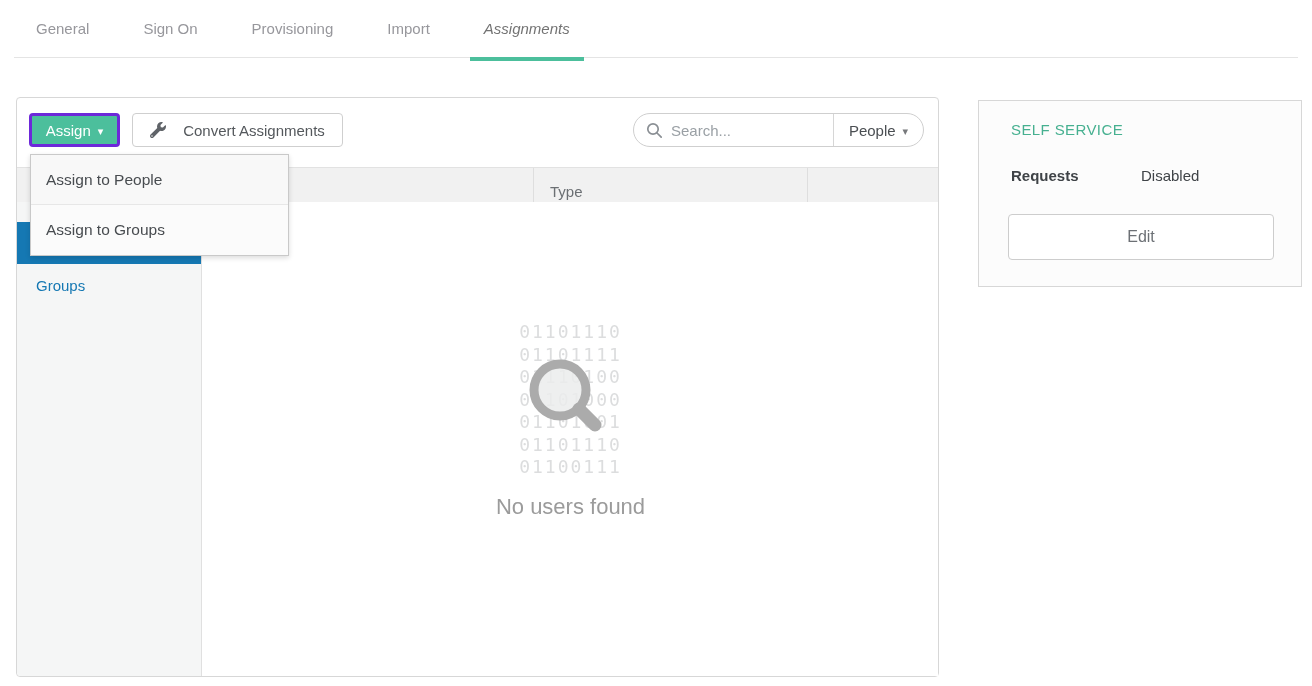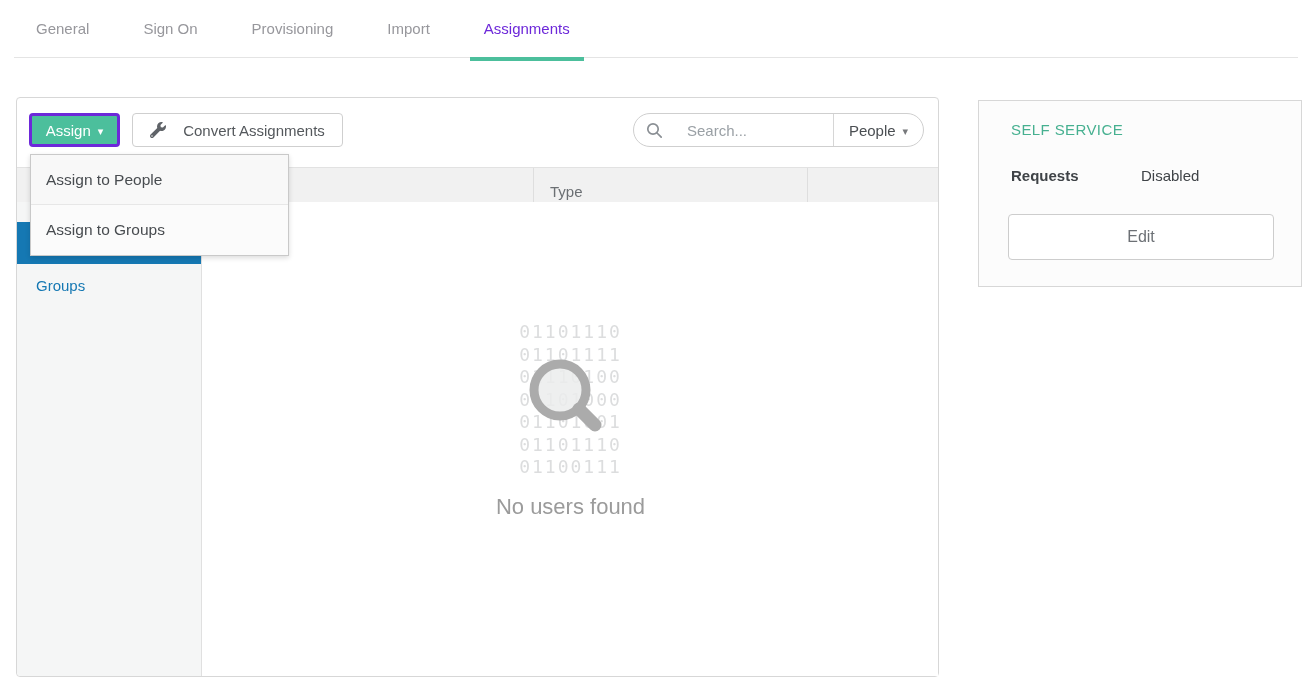--- a/index.html
+++ b/index.html
@@ -8,41 +8,41 @@
   body { position:relative; color:#44484c; }
 
   
   .tabbar { position:absolute; left:0; top:0; width:1312px; height:58px; }
   .tabbar-divider { position:absolute; left:14px; right:14px; top:57px;
     border-top:1px solid #e4e4e4; }
   .tabs { position:absolute; left:22px; top:0; height:61px; display:flex; }
   .tab { padding:0 14px; height:61px; display:flex; align-items:center;
     margin-right:26px; font-size:15px; color:#97979c; cursor:pointer;
     border-bottom:4px solid transparent; }
-  .tab.active { color:#6d28d9; border-bottom-color:#4cbf9c; position:relative; z-index:2; }
+  .tab.active { color:#737373; border-bottom-color:#4cbf9c; position:relative; z-index:2;font-style:italic; }
 
   
   .panel { position:absolute; left:16px; top:97px; width:923px; height:580px;
     background:#fff; border:1px solid #d7d7d7; border-radius:4px; }
 
   .assign-btn { position:absolute; left:12px; top:15px; width:91px; height:34px;
     background:#4cbf9c; border:3px solid #6d28d9; border-radius:4px; color:#fff;
     font-size:15px; display:flex; align-items:center; justify-content:center;
     gap:7px; cursor:pointer; }
   .assign-btn .caret { font-size:11px; line-height:1; padding-top:2px; }
 
   .convert-btn { position:absolute; left:115px; top:15px; width:211px; height:34px;
     background:#fff; border:1px solid #cfcfcf; border-radius:4px; color:#54585c;
     font-size:15px; display:flex; align-items:center; justify-content:center;
     gap:17px; cursor:pointer; }
 
   .search-wrap { position:absolute; right:14px; top:15px; width:291px; height:34px;
     background:#fff; border:1px solid #cfcfcf; border-radius:17px; display:flex;
     overflow:hidden; }
-  .search-seg { flex:1; display:flex; align-items:center; padding-left:12px; gap:24px;
+  .search-seg { flex:1; display:flex; align-items:center; padding-left:12px; gap:8px;
     border-right:1px solid #d6d6d6; }
   .search-seg input { border:none; outline:none; width:140px; font-size:15px;
     color:#55595d; background:transparent; font-family:"Liberation Sans",sans-serif; }
   .search-seg input::placeholder { color:#9aa0a5; opacity:1; }
   .scope-seg { width:89px; display:flex; align-items:center; justify-content:center;
     gap:7px; font-size:15px; color:#4a4e52; cursor:pointer; }
   .scope-seg .caret { font-size:11px; color:#77797c; padding-top:2px; }
 
   
   .table-header { position:absolute; left:0; top:69px; width:100%; height:49px;

